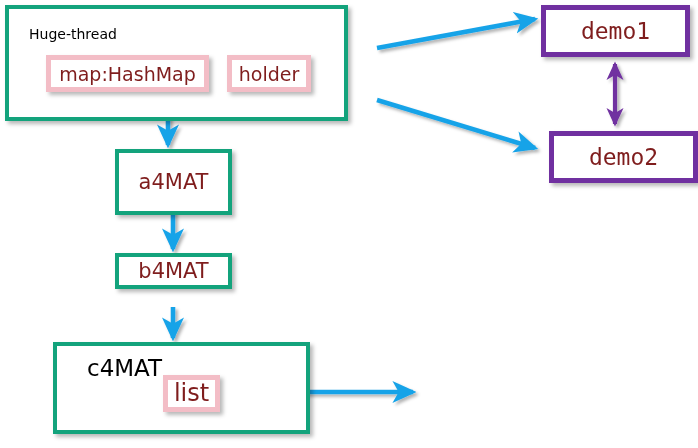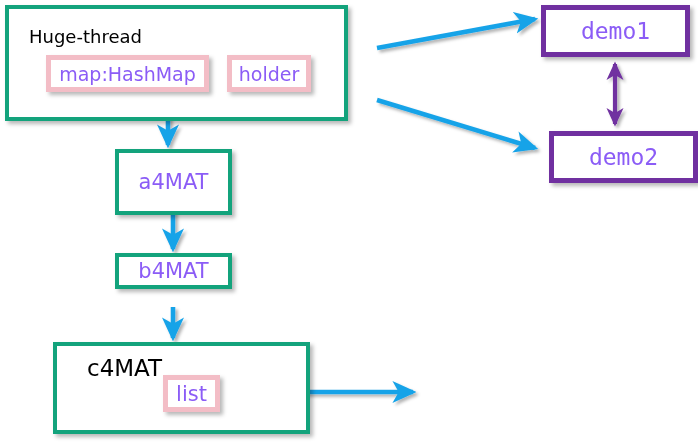--- a/index.html
+++ b/index.html
@@ -42,21 +42,21 @@
     white-space: pre;
     line-height: 1.08;
   }
   .center-label {
     position: absolute;
     left: 0;
     right: 0;
     top: 50%;
     transform: translateY(-50%);
     text-align: center;
-    color: #8b5cf6;
+    color: #7f1d1d;
     white-space: pre;
     line-height: 1.08;
   }
   .mono {
     font-family: "DejaVu Sans Mono", monospace;
   }
   svg.wires {
     position: absolute;
     left: 0;
     top: 0;
@@ -96,21 +96,21 @@
 
       <line x1="377" y1="48" x2="535" y2="19" stroke="#19a3e8" stroke-width="4.6" marker-end="url(#blueHead)"></line>
 
       <line x1="377" y1="100" x2="535" y2="148" stroke="#19a3e8" stroke-width="4.6" marker-end="url(#blueHead)"></line>
 
       <line x1="615" y1="64" x2="615" y2="124" stroke="#7030a0" stroke-width="4.2" marker-start="url(#purpleHead)" marker-end="url(#purpleHead)"></line>
     </g>
   </svg>
 
   <div class="box green" style="left:5px; top:5px; width:343px; height:116px;">
-    <div class="label" style="left:20px; top:18px; font-size:18px;">Huge-thread</div>
+    <div class="label" style="left:20px; top:18px; font-size:14px;">Huge-thread</div>
   </div>
 
   <div class="box pink" style="left:46px; top:55px; width:163px; height:37px;">
     <div class="center-label" style="font-size:19px;">map:HashMap</div>
   </div>
 
   <div class="box pink" style="left:227px; top:55px; width:84px; height:37px;text-decoration:underline;">
     <div class="center-label" style="font-size:19px;">holder</div>
   </div>
 
@@ -128,17 +128,17 @@
 
   <div class="box green" style="left:115px; top:253px; width:117px; height:36px;">
     <div class="center-label" style="font-size:21px;">b4MAT</div>
   </div>
 
   <div class="box green" style="left:53px; top:342px; width:257px; height:92px;">
     <div class="label" style="left:30px; top:10px; font-size:23px;">c4MAT</div>
   </div>
 
   <div class="box pink" style="left:163px; top:375px; width:57px; height:37px;">
-    <div class="center-label" style="font-size:21px;">list</div>
+    <div class="center-label" style="font-size:24px;">list</div>
   </div>
 
 
 </div>
 
 </body></html>

